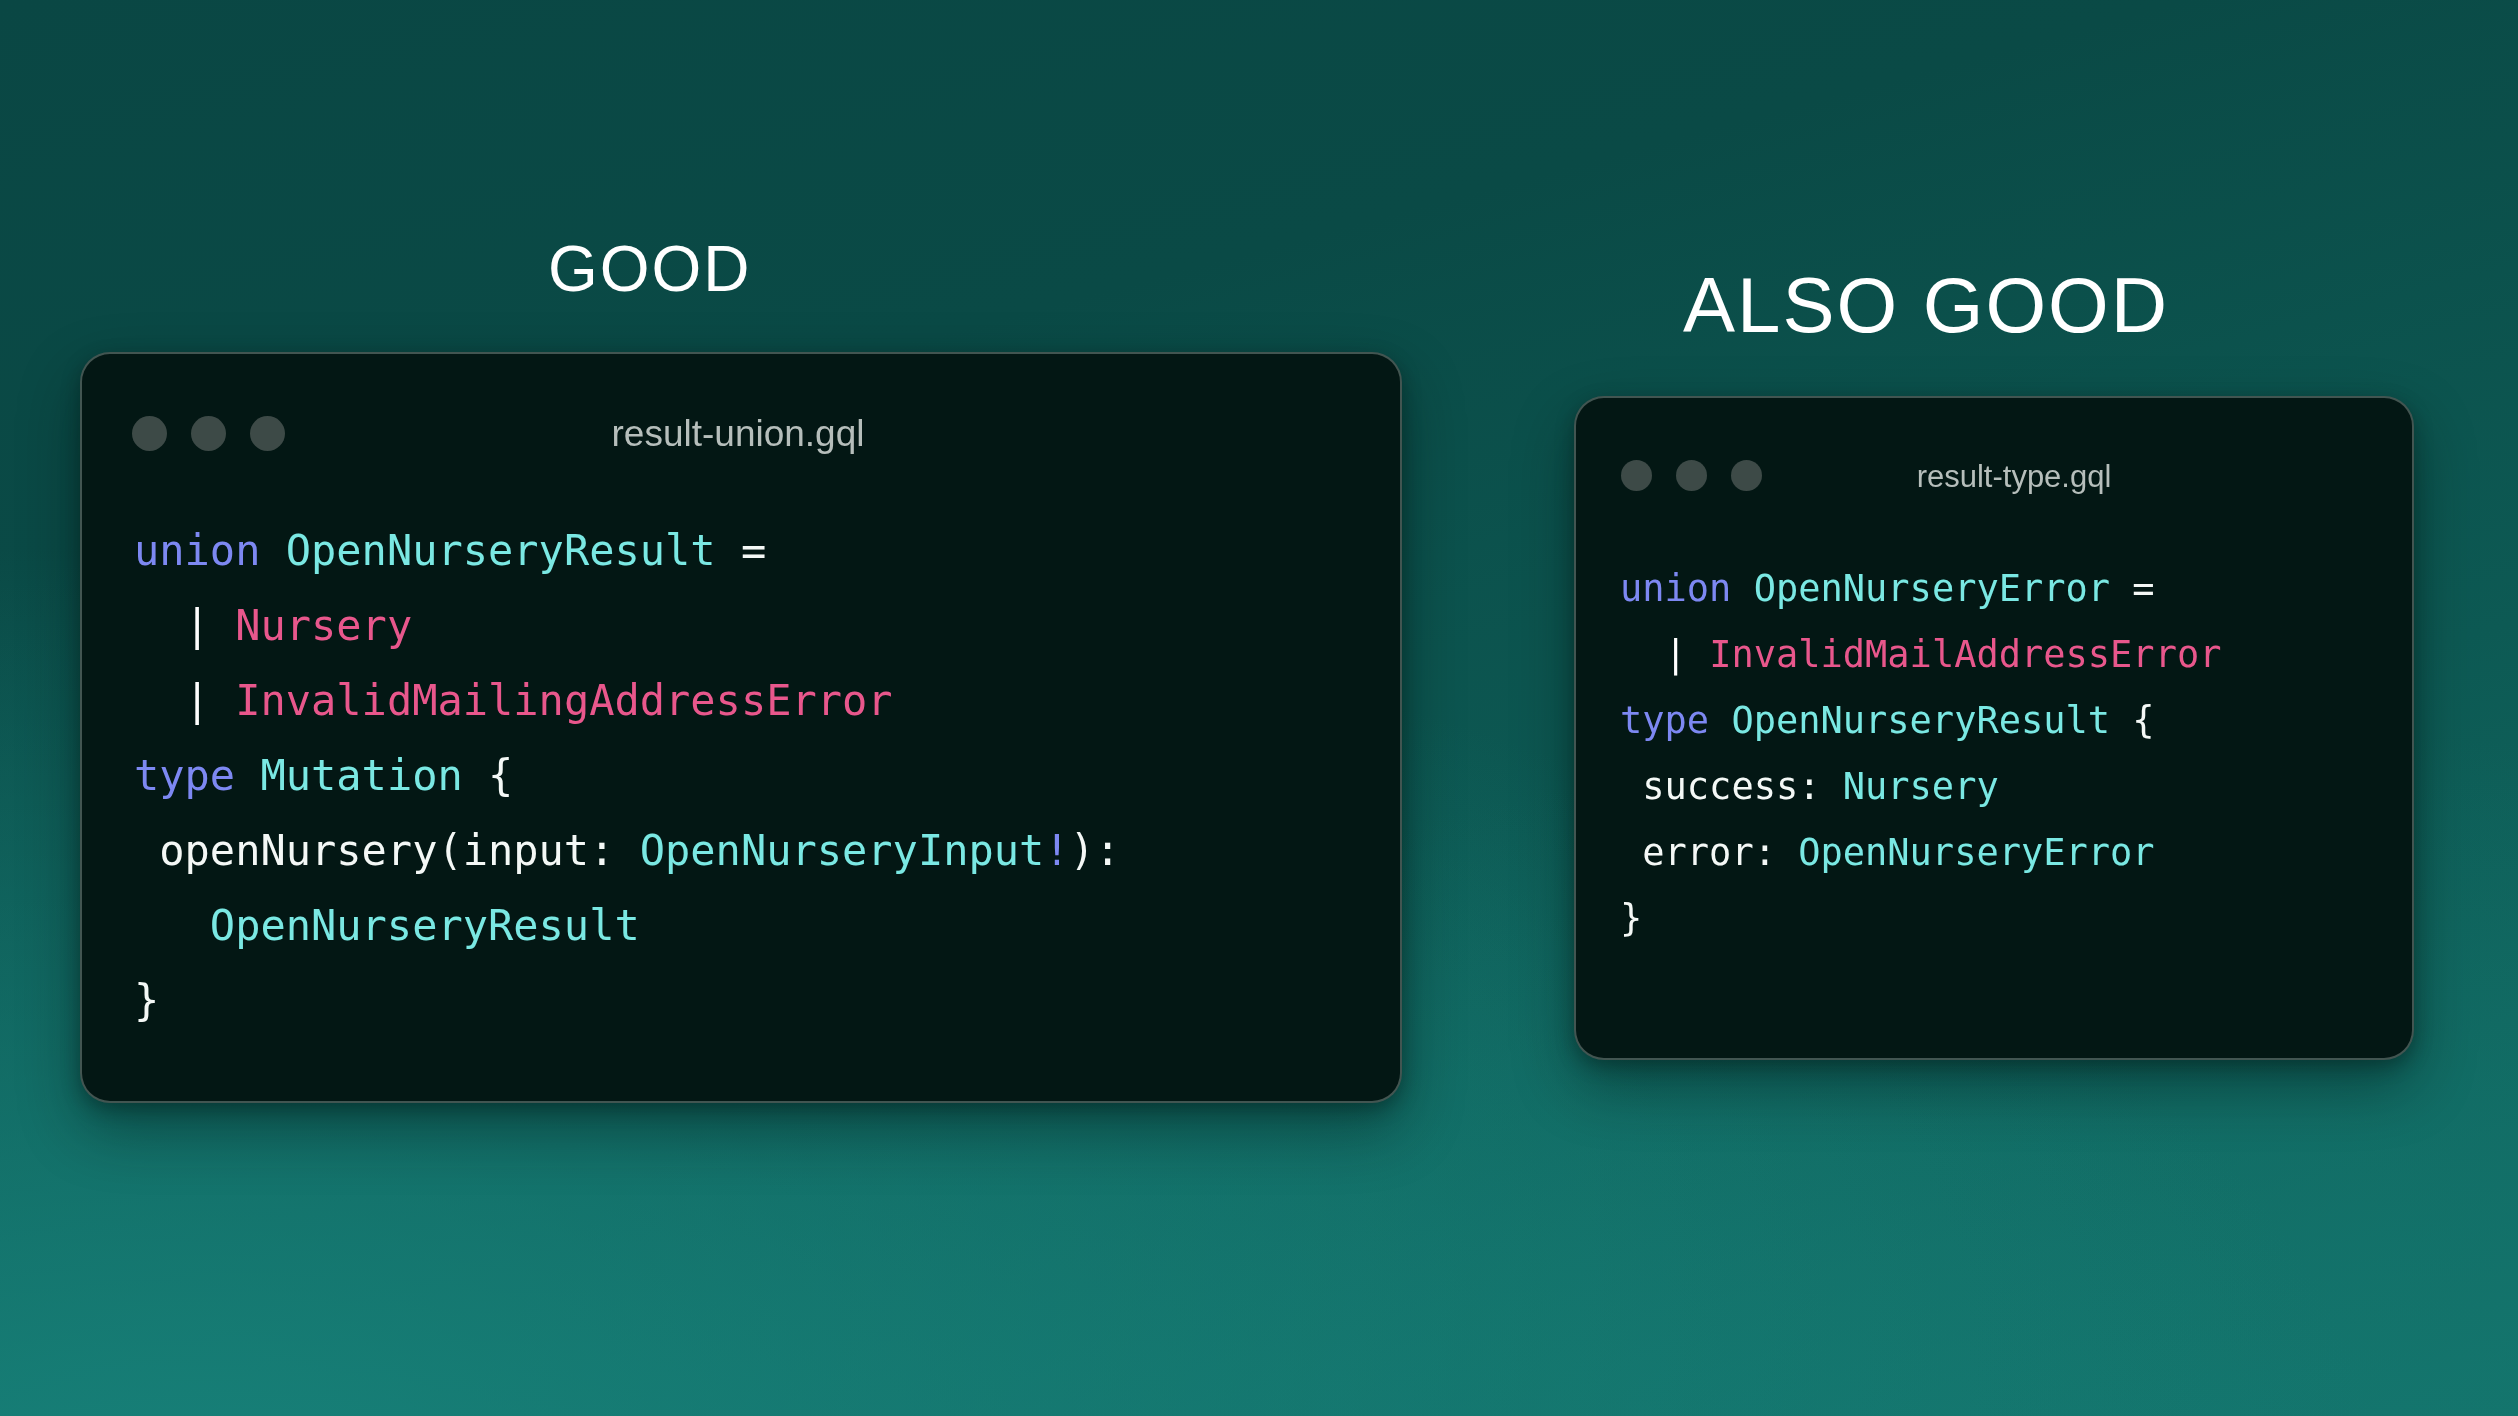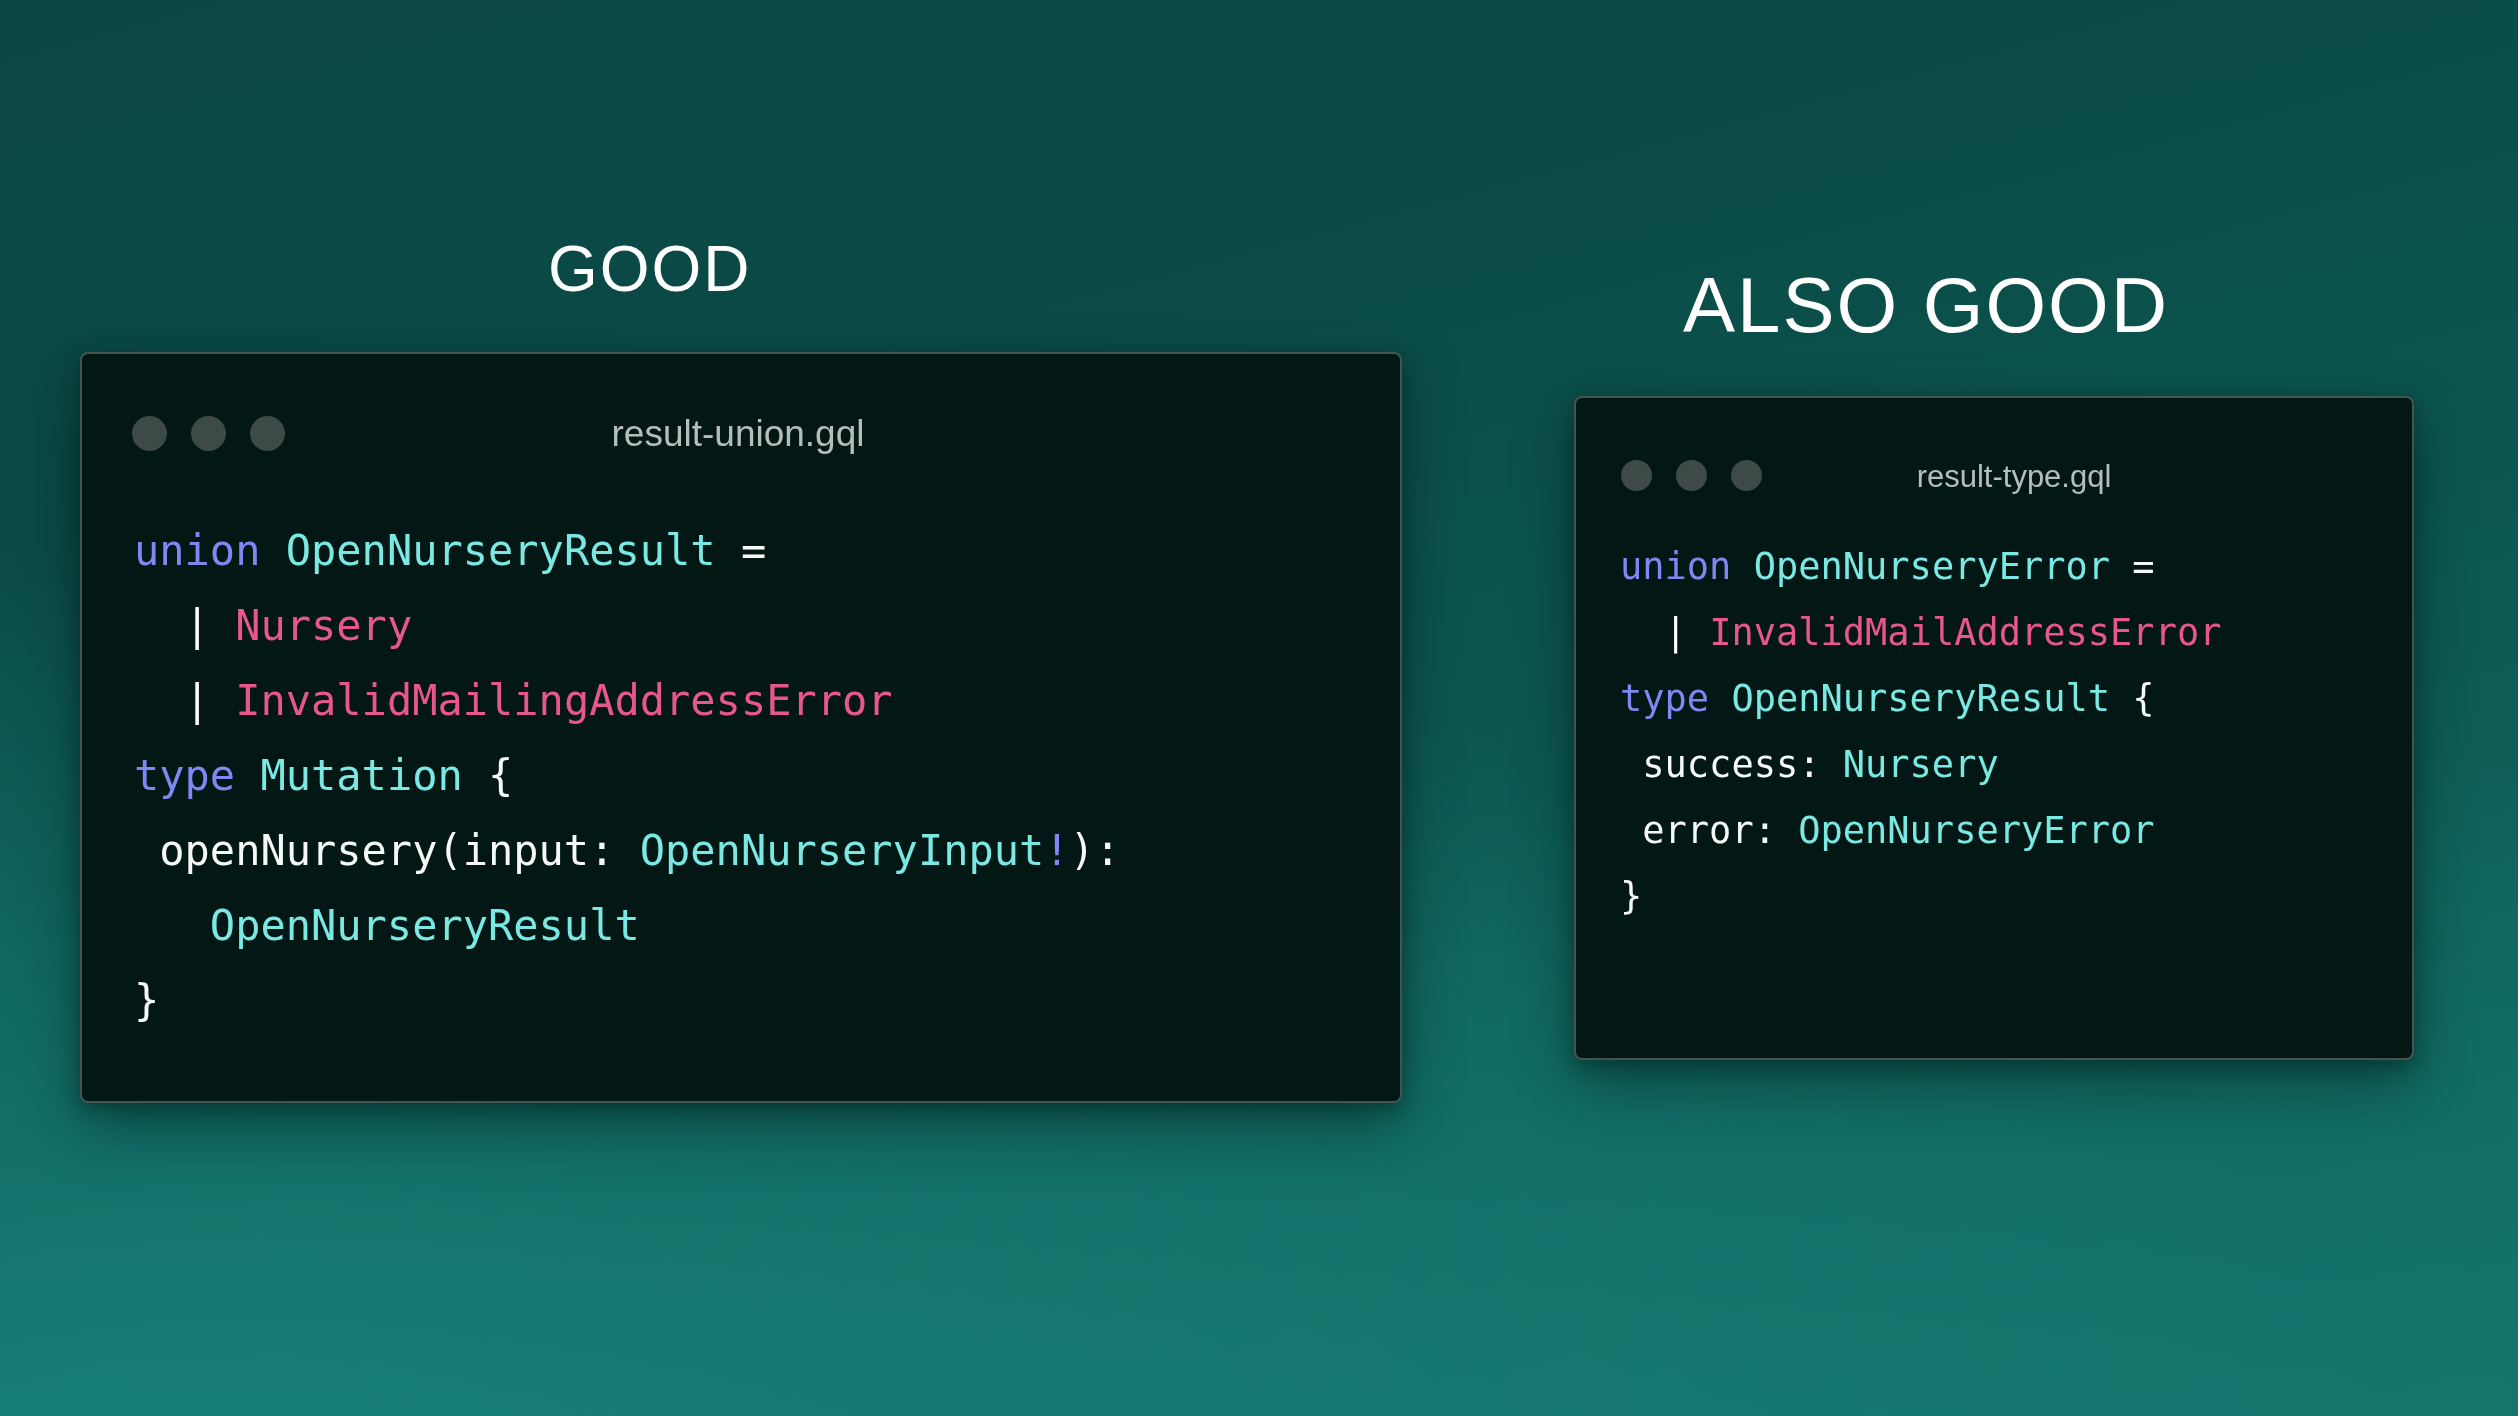--- a/index.html
+++ b/index.html
@@ -45,21 +45,21 @@
     left: 1683px;
     top: 265px;
     font-size: 78px;
     line-height: 80px;
   }
 
   
   .window {
     position: absolute;
     background: #031714;
-    border-radius: 8px;
+    border-radius: 30px;
     border: 2px solid rgba(190, 205, 200, 0.34);
     box-shadow:
       0 26px 60px rgba(0, 24, 22, 0.45),
       0 6px 18px rgba(0, 20, 18, 0.35);
     overflow: hidden;
   }
   #window-good {
     left: 80px;
     top: 352px;
     width: 1318px;
@@ -128,21 +128,21 @@
   }
   #code-good {
     left: 134px;
     top: 513px;
     font-size: 42px;
     line-height: 75px;
     letter-spacing: 0px;
   }
   #code-also-good {
     left: 1620px;
-    top: 534px;
+    top: 556px;
     font-size: 37px;
     line-height: 66px;
     letter-spacing: 0px;
   }
 
   .tok-kw    { color: #7d88f2; }
   .tok-type  { color: #7ae8e3; }
   .tok-err   { color: #e8578c; }
   .tok-plain { color: #f4f8f6; }
   .tok-pipe  { color: #ffffff; }

